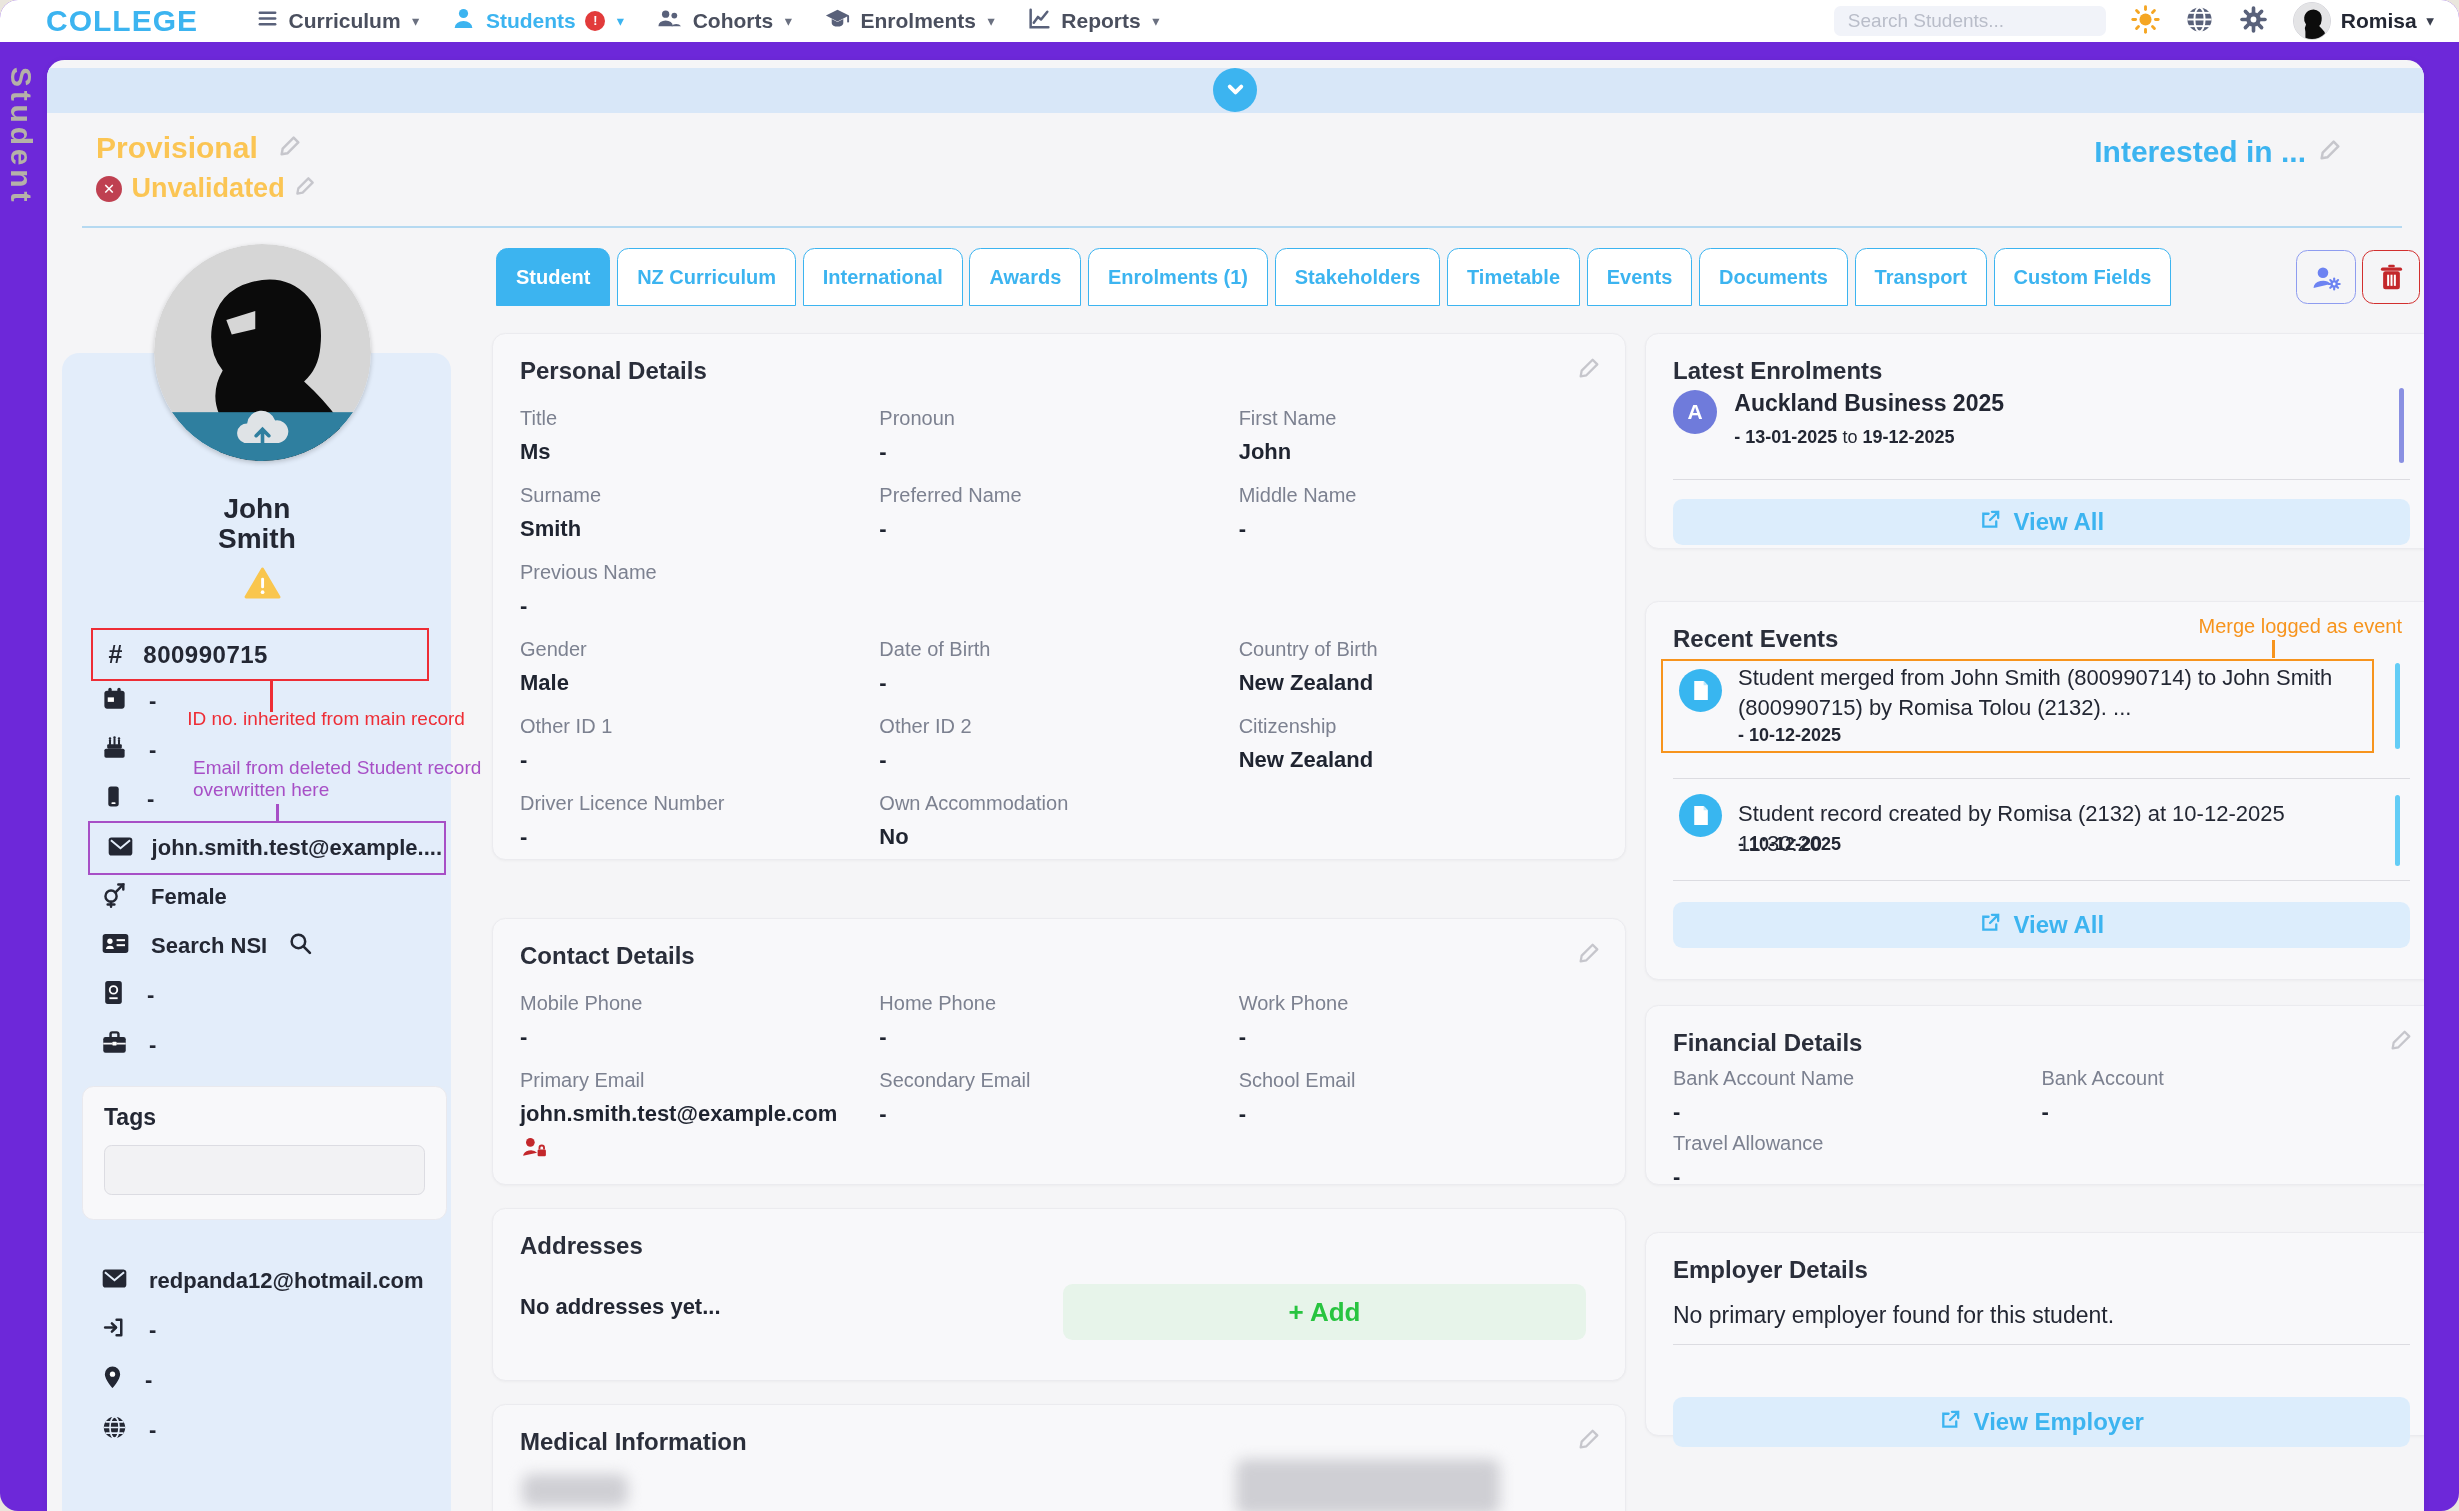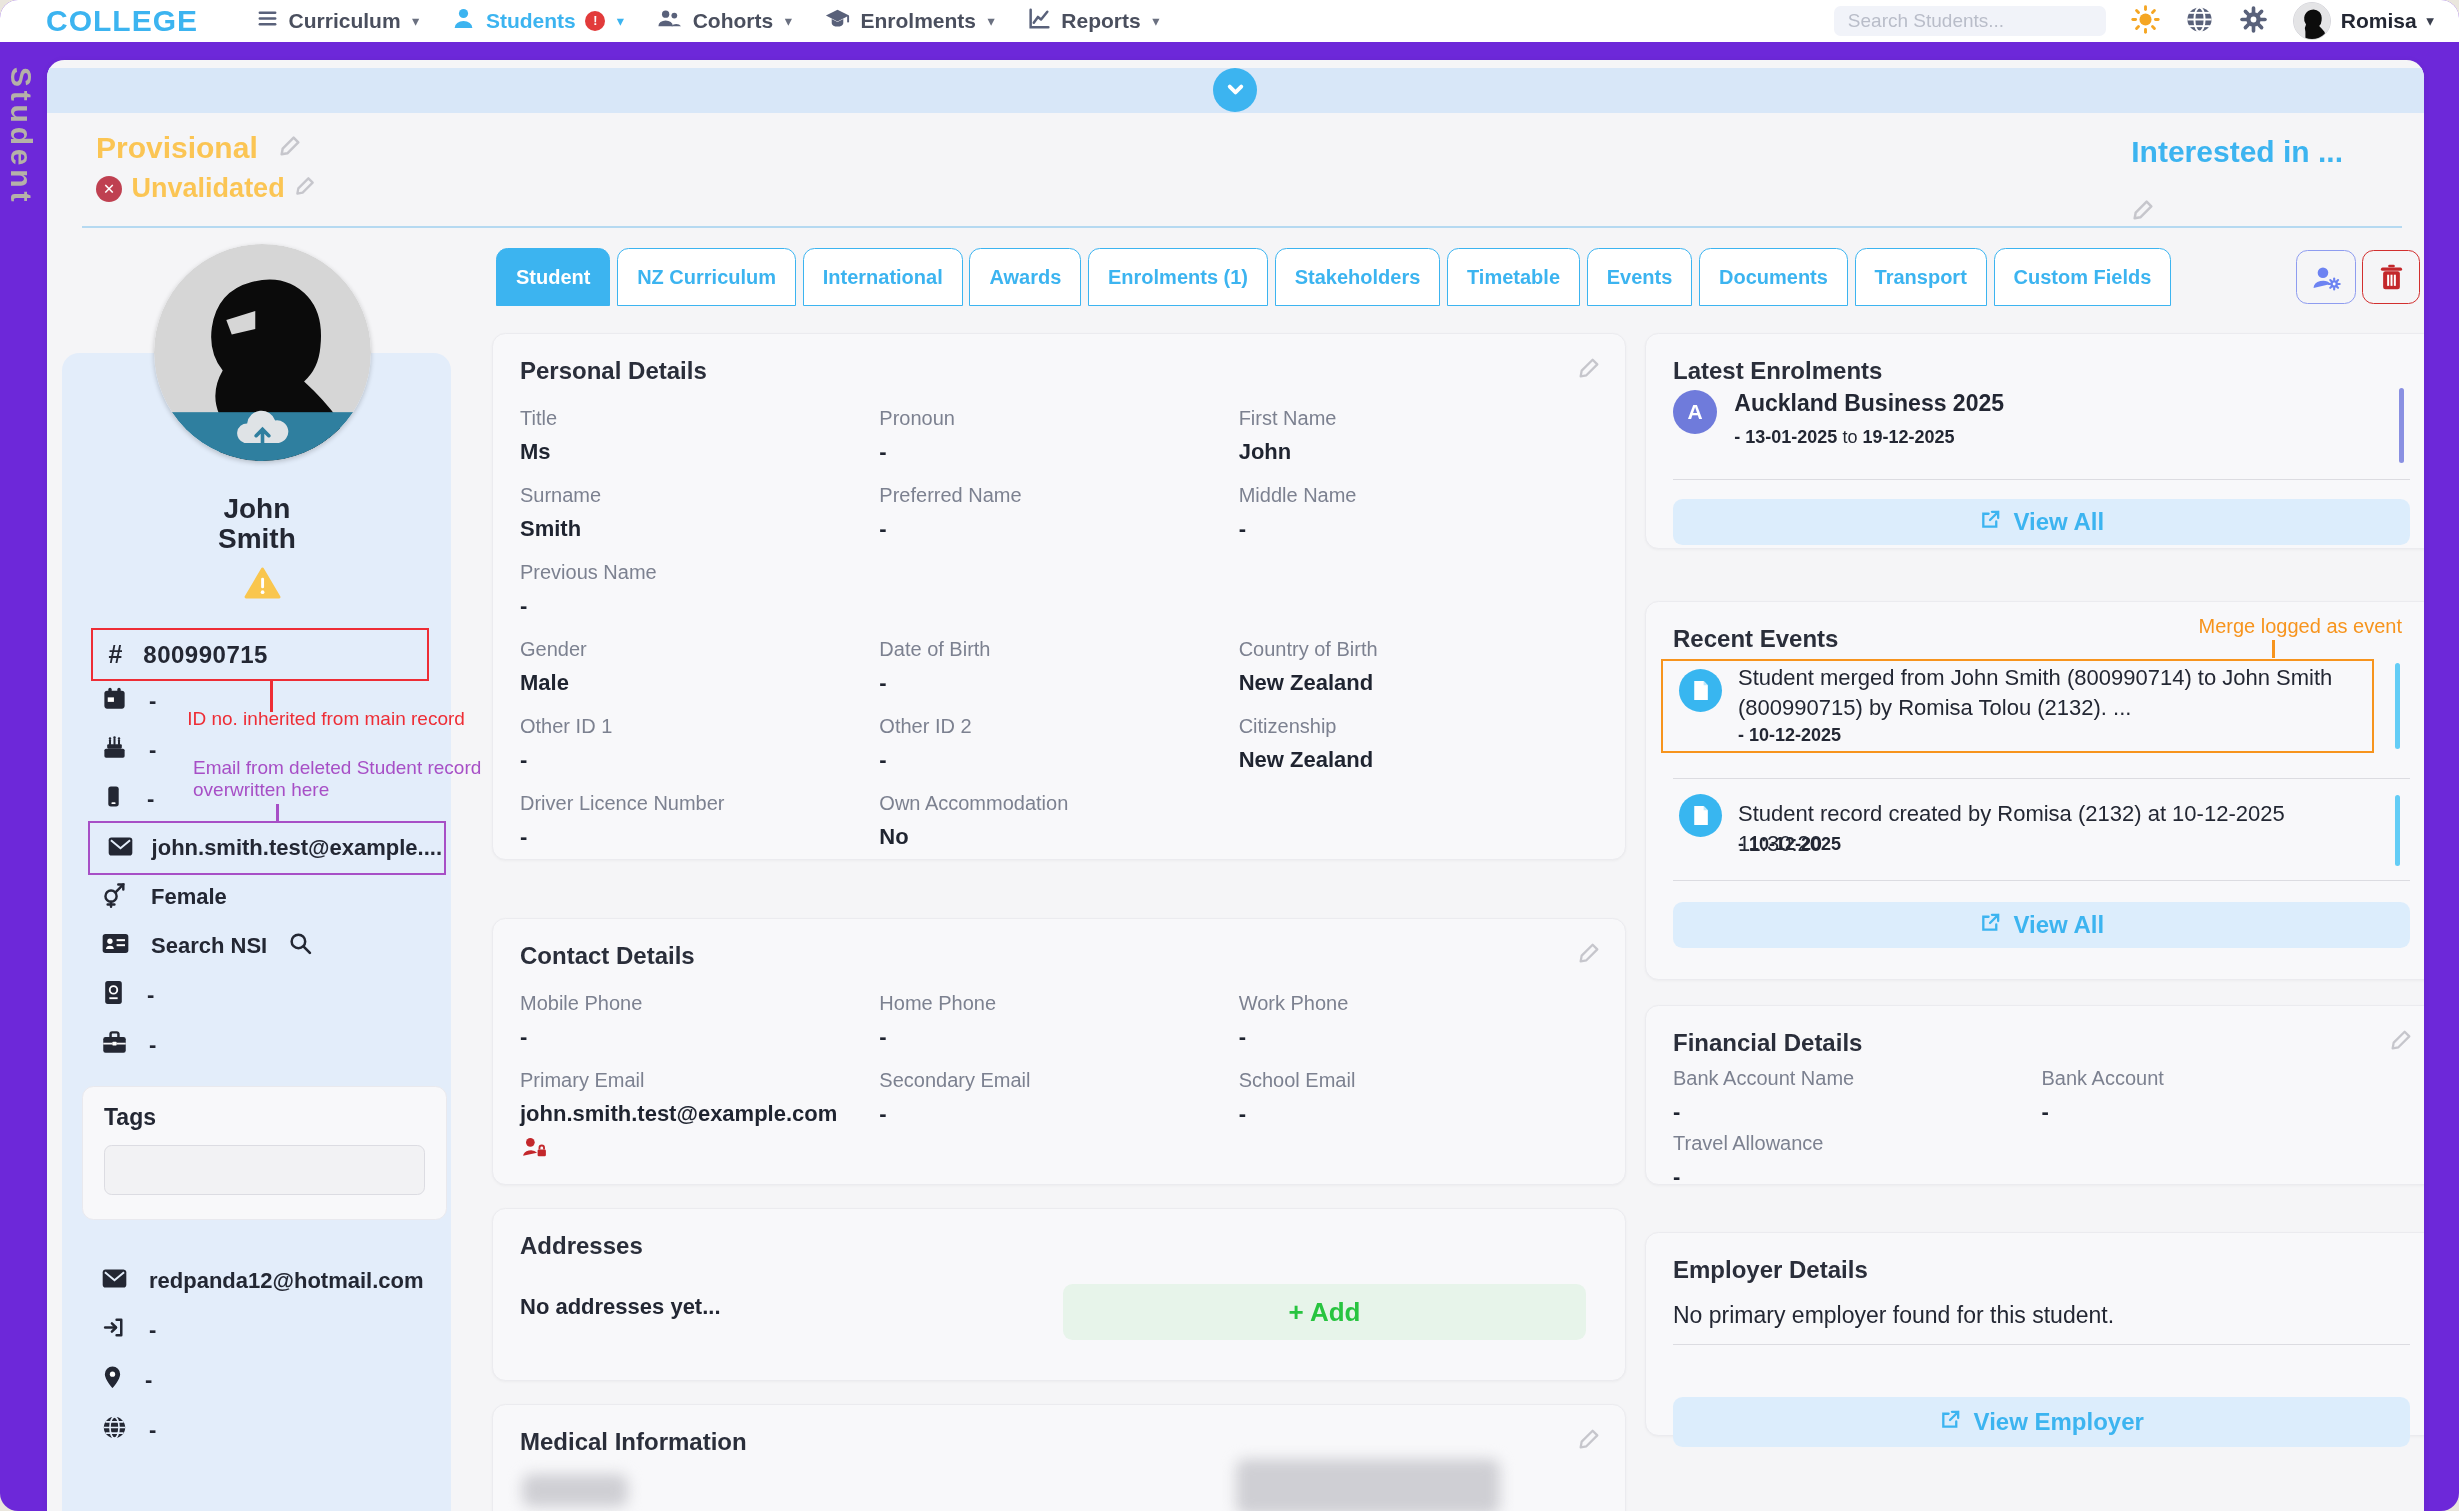--- a/index.html
+++ b/index.html
@@ -24,21 +24,21 @@
   .mini-avatar{width:36px;height:36px;border-radius:50%;background:#e9e9ec;overflow:hidden;border:1px solid #d7d7dc;}
 
   
   .vtag{position:absolute;left:3.8px;top:67px;writing-mode:vertical-rl;font-size:30px;font-weight:700;color:#b5b1a8;letter-spacing:3.8px;}
   .card{position:absolute;left:47px;top:60px;width:2377px;height:1452px;background:#f5f5f7;border-radius:17.3px 17.3px 0 0;overflow:hidden;box-shadow:0 1.9px 7.7px rgba(0,0,0,.06);}
   .band{position:absolute;left:0;top:7.7px;width:100%;height:45px;background:#d8e7f8;}
   .chevron-btn{position:absolute;left:1166px;top:7.7px;width:44px;height:44px;border-radius:50%;background:#3cb4f0;border:none;display:flex;align-items:center;justify-content:center;cursor:pointer;}
   .status-title{position:absolute;left:49px;top:71px;display:flex;align-items:center;gap:20px;font-size:30px;font-weight:800;color:#fbc554;}
   .status-sub{position:absolute;left:49px;top:113px;display:flex;align-items:center;gap:9.6px;font-size:27px;font-weight:600;color:#fbc554;}
   .xcircle{width:26px;height:26px;border-radius:50%;background:#bf4051;color:#fff;font-size:14.4px;font-weight:800;display:flex;align-items:center;justify-content:center;}
-  .interest{position:absolute;right:81px;top:75px;display:flex;align-items:flex-start;gap:26px;font-size:30px;font-weight:800;color:#3cb4f0;flex-direction:column;}
+  .interest{position:absolute;right:81px;top:75px;display:flex;align-items:flex-end;gap:12px;font-size:30px;font-weight:800;color:#3cb4f0;}
   .hdr-divider{position:absolute;left:35px;top:166px;width:2320px;height:1.9px;background:#b5d9f1;}
 
   
   .side-panel{position:absolute;left:15.4px;top:293px;width:389px;height:1159px;background:#e3edfa;border-radius:17.3px 17.3px 0 0;}
   .avatar-wrap{position:absolute;left:107px;top:184px;width:217px;height:217px;border-radius:50%;overflow:hidden;box-shadow:0 1.9px 5.8px rgba(0,0,0,.2);cursor:pointer;}
   .sname{position:absolute;left:15.4px;width:389px;text-align:center;font-size:28px;font-weight:800;color:#232733;line-height:30px;}
   .warn{position:absolute;left:197px;top:507px;}
   .idbox{position:absolute;left:44px;top:568px;width:338px;height:53px;border:2.9px solid #ee2d35;display:flex;align-items:center;gap:21px;padding-left:15.4px;box-sizing:border-box;}
   .idbox .hash{font-size:25px;font-weight:800;color:#232733;}
   .idbox .idnum{font-size:24px;font-weight:800;color:#232733;letter-spacing:0.5px;}

